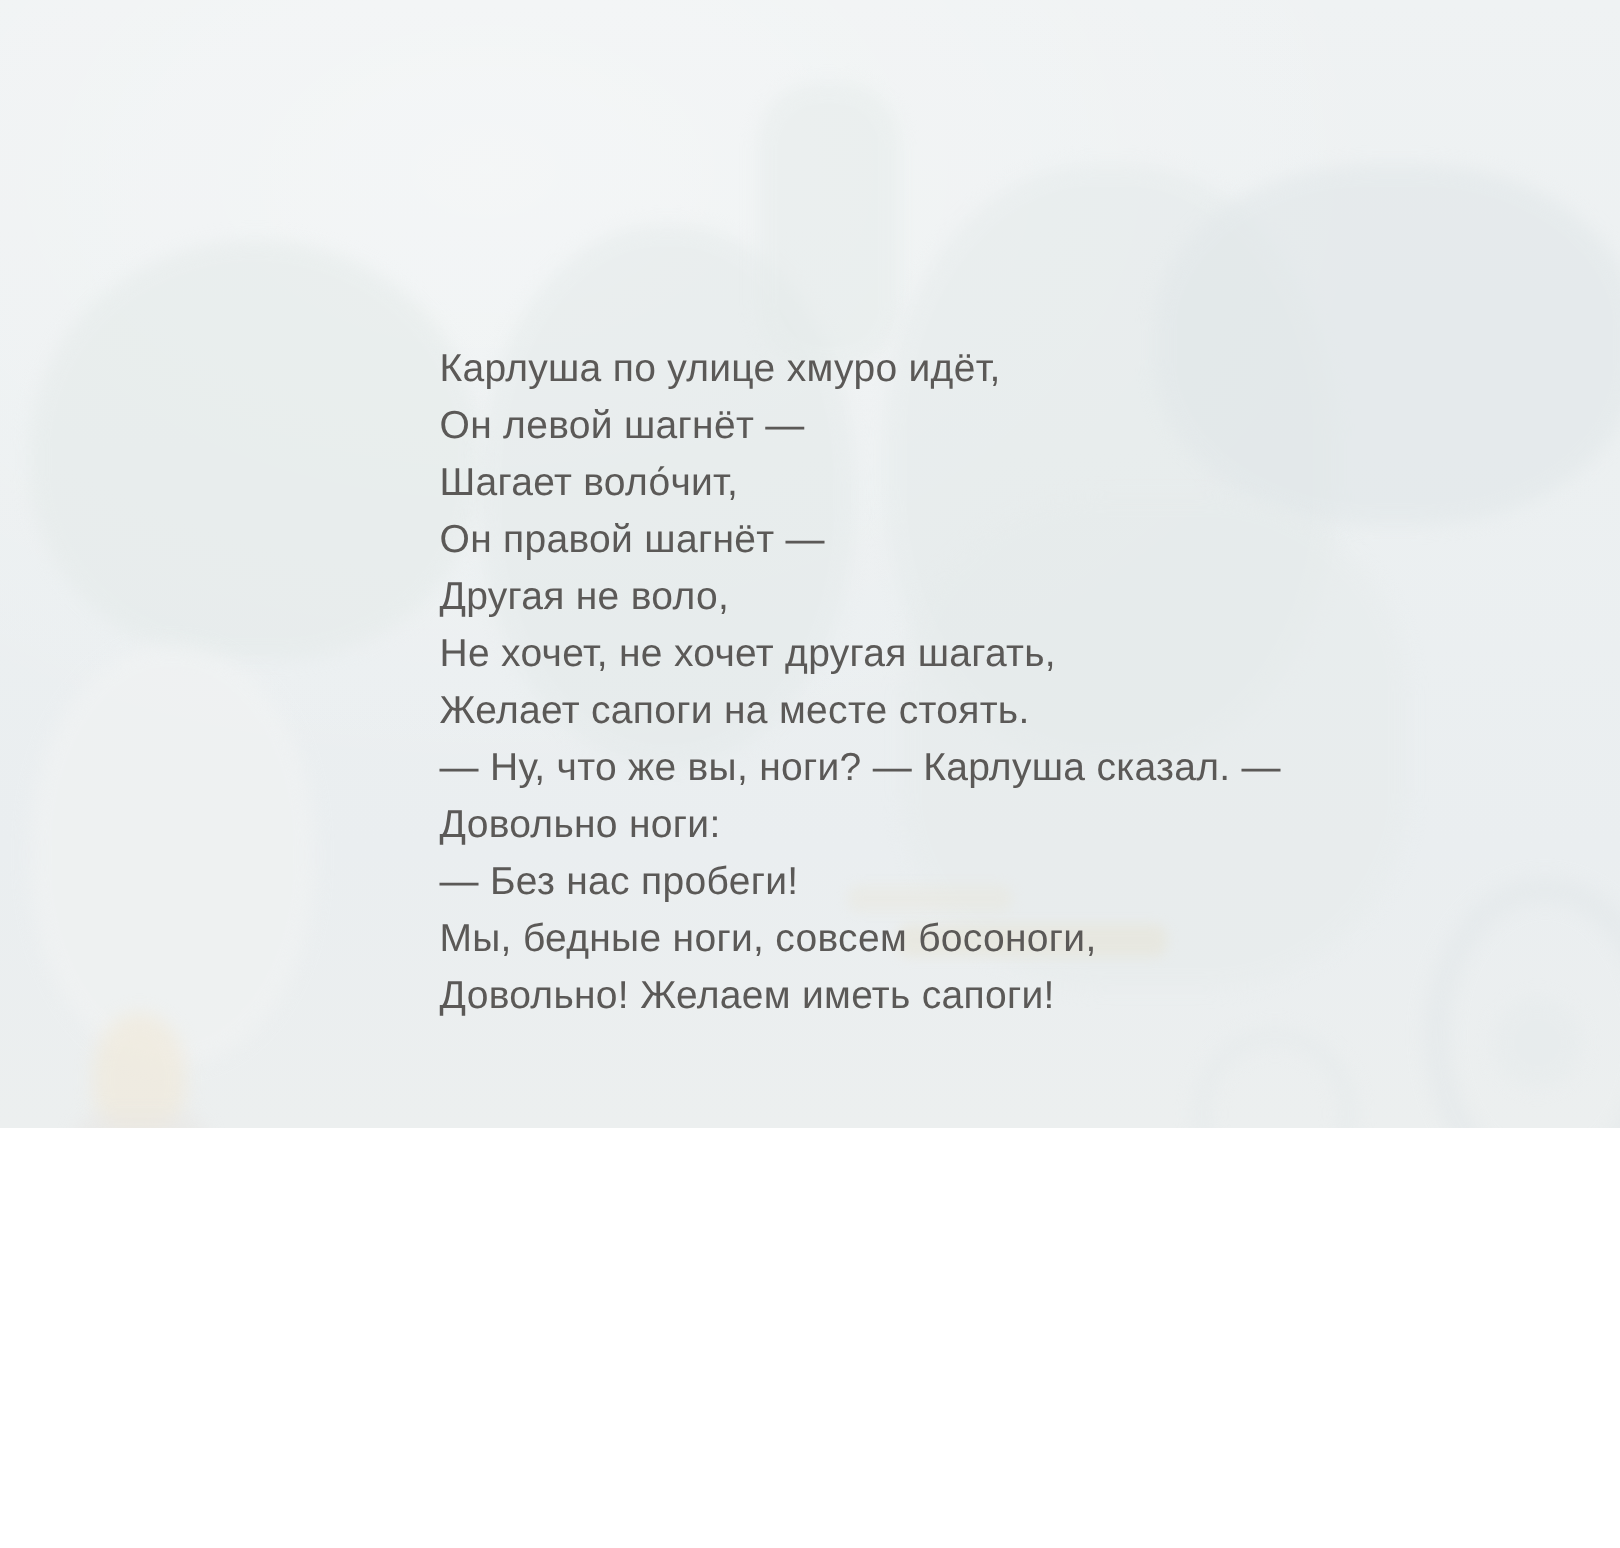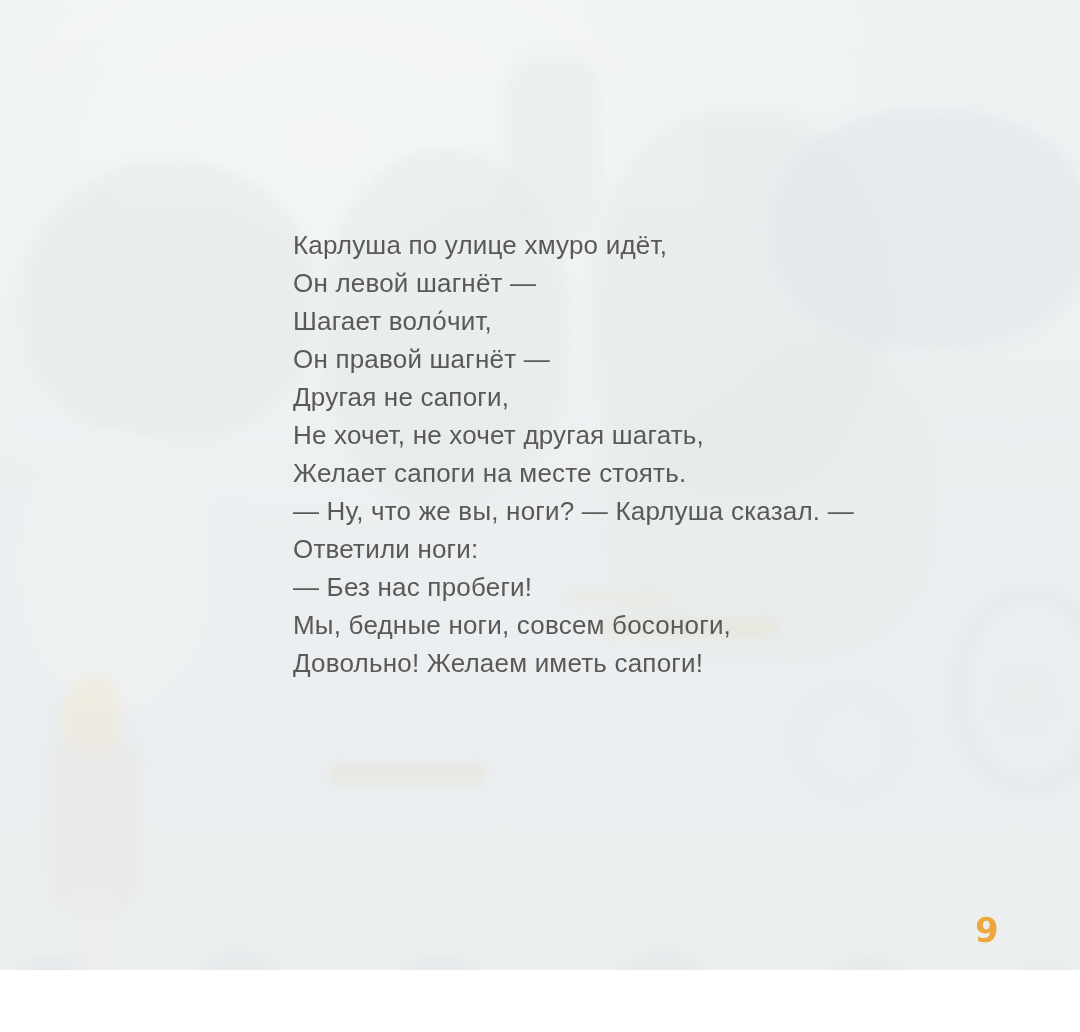--- a/index.html
+++ b/index.html
@@ -9,21 +9,21 @@
   }
   * { margin: 0; padding: 0; box-sizing: border-box; }
   html, body { width: 1080px; height: 1032px; }
   body {
     font-family: "Liberation Sans", "DejaVu Sans", sans-serif;
     overflow: hidden;
   }
   .page {
     position: relative;
     width: 1080px;
-    height: 970px;
+    height: 752px;
     background:
       radial-gradient(ellipse 900px 600px at 30% 15%, rgba(255,255,255,0.35), rgba(255,255,255,0) 70%),
       linear-gradient(180deg, #eff2f3 0%, #ecf0f1 40%, #eaeef0 75%, #ecefef 100%);
     background-color: var(--page-background);
     overflow: hidden;
   }
 
   
   .ghost-layer { position: absolute; inset: 0; pointer-events: none; }
   .ghost { position: absolute; filter: blur(6px); }
@@ -119,25 +119,25 @@
     <div class="g-pebble gp9"></div>
     <div class="g-pebble gp10"></div>
     <div class="g-pebble gp11"></div>
   </div>
 
   <div class="poem">
     <div class="line">Карлуша по улице хмуро идёт,</div>
     <div class="line">Он левой шагнёт —</div>
     <div class="line">Шагает воло́чит,</div>
     <div class="line">Он правой шагнёт —</div>
-    <div class="line">Другая не сапоги,</div>
+    <div class="line">Другая не воло,</div>
     <div class="line">Не хочет, не хочет другая шагать,</div>
     <div class="line">Желает сапоги на месте стоять.</div>
     <div class="line">— Ну, что же вы, ноги? — Карлуша сказал. —</div>
-    <div class="line">Ответили ноги:</div>
+    <div class="line">Довольно ноги:</div>
     <div class="line">— Без нас пробеги!</div>
     <div class="line">Мы, бедные ноги, совсем босоноги,</div>
     <div class="line">Довольно! Желаем иметь сапоги!</div>
   </div>
 
   <div class="page-number">9</div>
 
 </div>
 
 </body></html>

